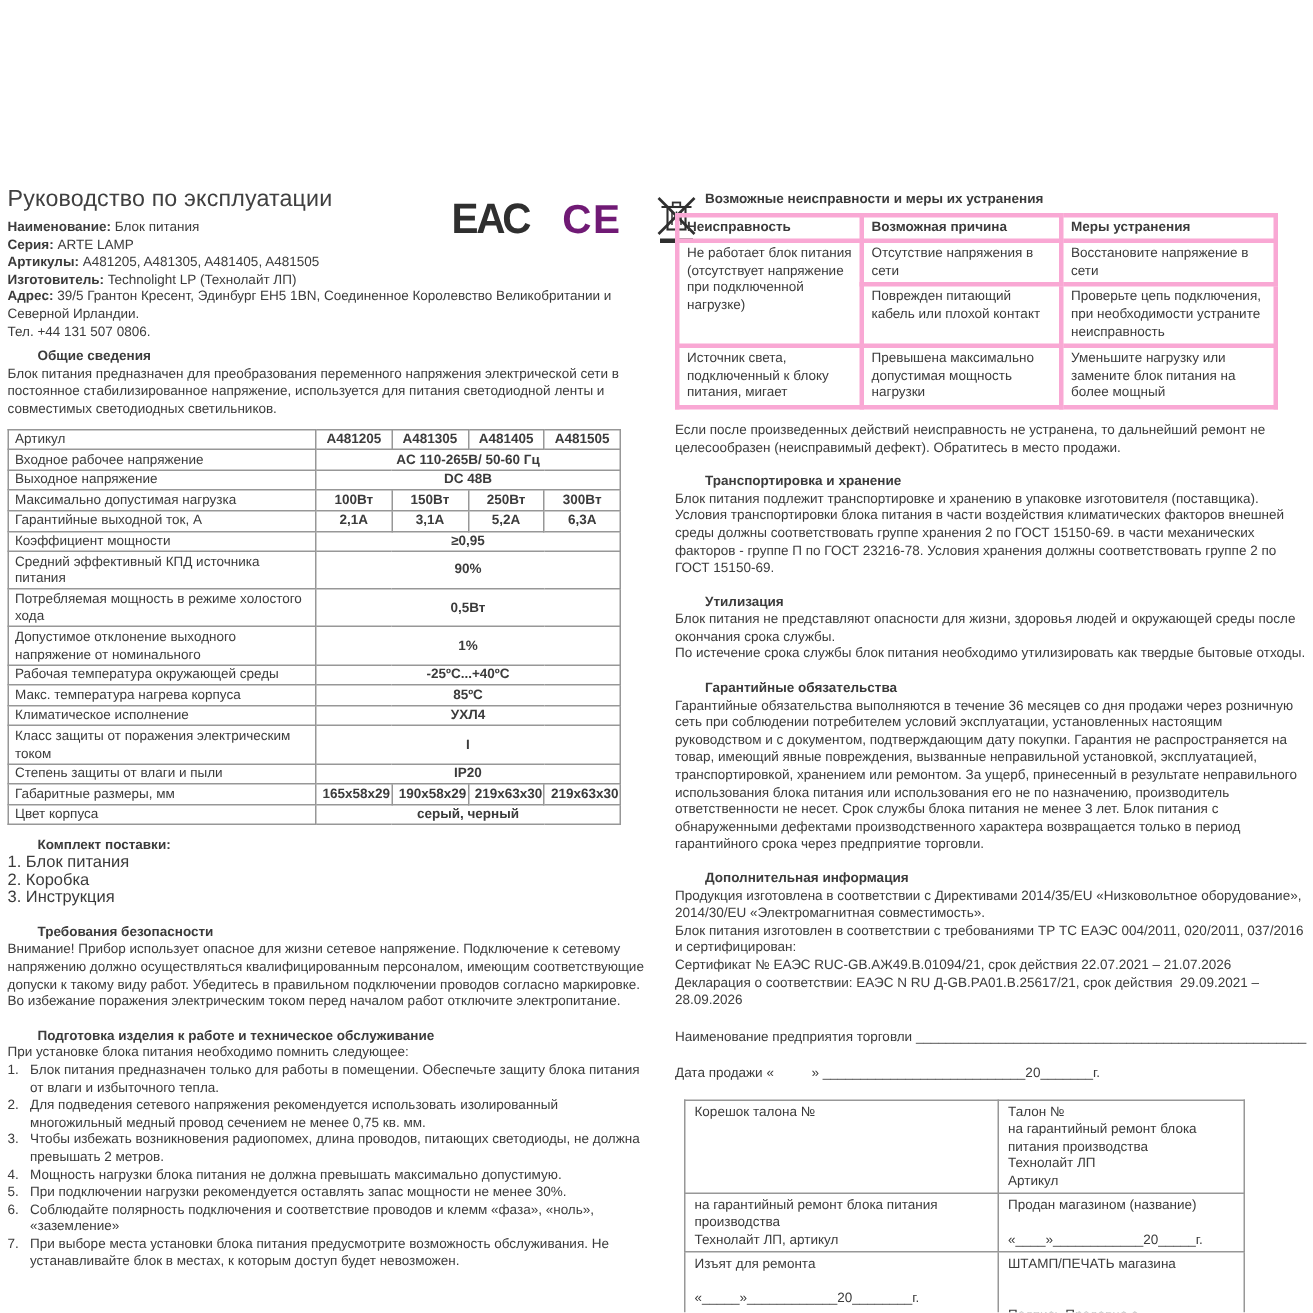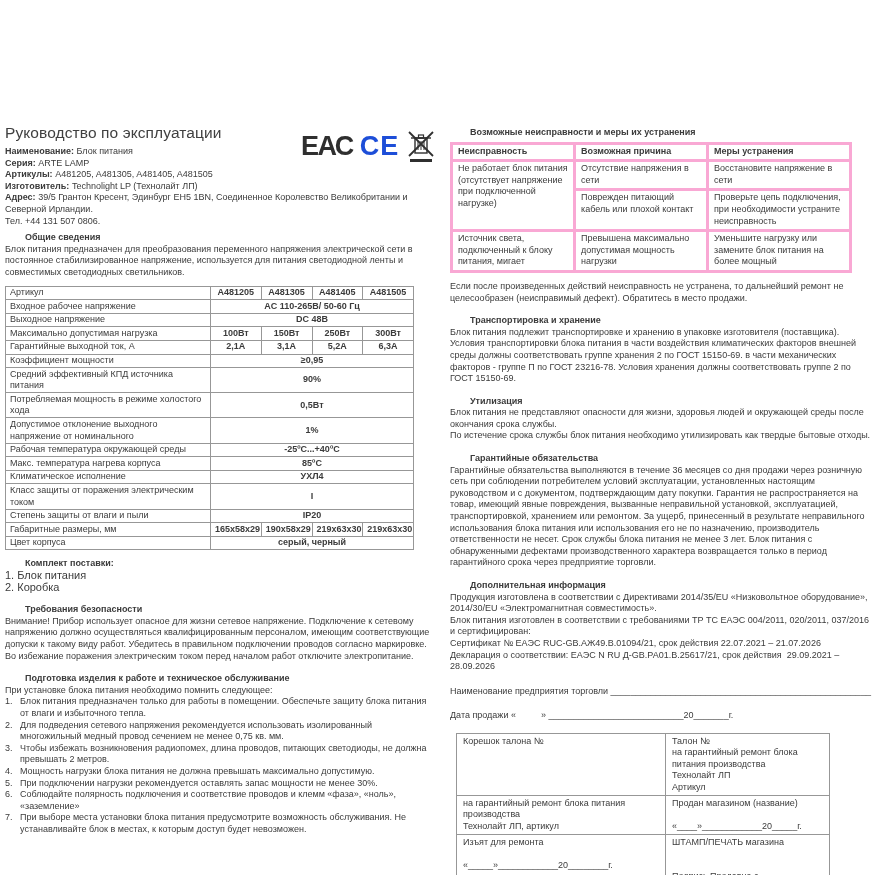--- a/index.html
+++ b/index.html
@@ -33,23 +33,23 @@
 
   .coupon { margin-top:11px; margin-left:6px; width:374px; table-layout:fixed; }
   .coupon td { border:1px solid #979797; padding:2px 6px; vertical-align:top; }
   .coupon td.cl { width:196px; }
   .cell-line { min-height:11.4px; line-height:11.4px; white-space:pre-wrap; }
 
   .list-item { display:flex; }
   .list-item .n { flex:0 0 15px; }
   .pkg-line { font-size:11px; line-height:11.6px; }
 
-  .marks { position:absolute; left:301px; top:129px; display:flex; align-items:center; gap:7px; color:#2f2f2f; }
+  .marks { position:absolute; left:301px; top:129px; display:flex; align-items:center; gap:22px; color:#2f2f2f; }
   .eac { font-weight:800; font-size:27px; letter-spacing:-1.5px; transform:scaleY(1.05); color:#2f2f2f; }
-  .ce  { font-weight:700; font-size:27px; letter-spacing:1px; color:#1d4ed8; }
+  .ce  { font-weight:700; font-size:27px; letter-spacing:1px; color:#701a75; }
   .weee svg { display:block; }
 </style>
 </head>
 <body>
 
 <div class="page">
 
   <div class="marks">
     <span class="eac">ЕАС</span>
     <span class="ce">CE</span>
@@ -158,20 +158,21 @@
       <tr>
         <td class="lbl">Цвет корпуса</td>
         <td class="val" colspan="4">серый, черный</td>
       </tr>
     </tbody>
       </table>
 
     <div class="h mt8">Комплект поставки:</div>
     <div class="pkg-line">1. Блок питания</div>
     <div class="pkg-line">2. Коробка</div>
+    <div class="pkg-line">3. Инструкция</div>
 
     <div class="h mt11">Требования безопасности</div>
     <p class="txt">Внимание! Прибор использует опасное для жизни сетевое напряжение. Подключение к сетевому напряжению должно осуществляться квалифицированным персоналом, имеющим соответствующие допуски к такому виду работ. Убедитесь в правильном подключении проводов согласно маркировке. Во избежание поражения электрическим током перед началом работ отключите электропитание.</p>
 
     <div class="h mt11">Подготовка изделия к работе и техническое обслуживание</div>
     <p class="txt">При установке блока питания необходимо помнить следующее:</p>
     <div class="list-item">
         <span class="n">1.</span>
         <span>Блок питания предназначен только для работы в помещении. Обеспечьте защиту блока питания от влаги и избыточного тепла.</span>
       </div>

